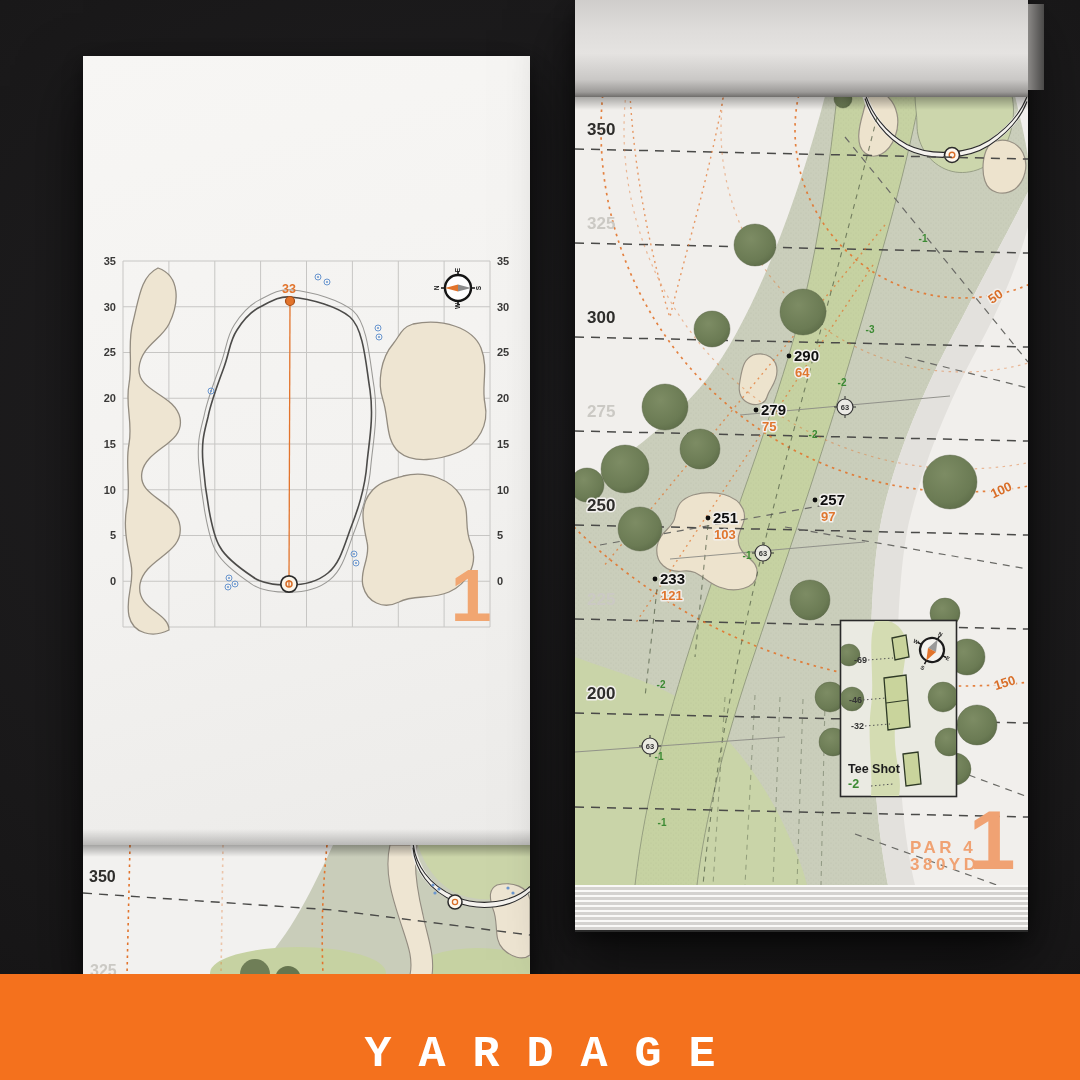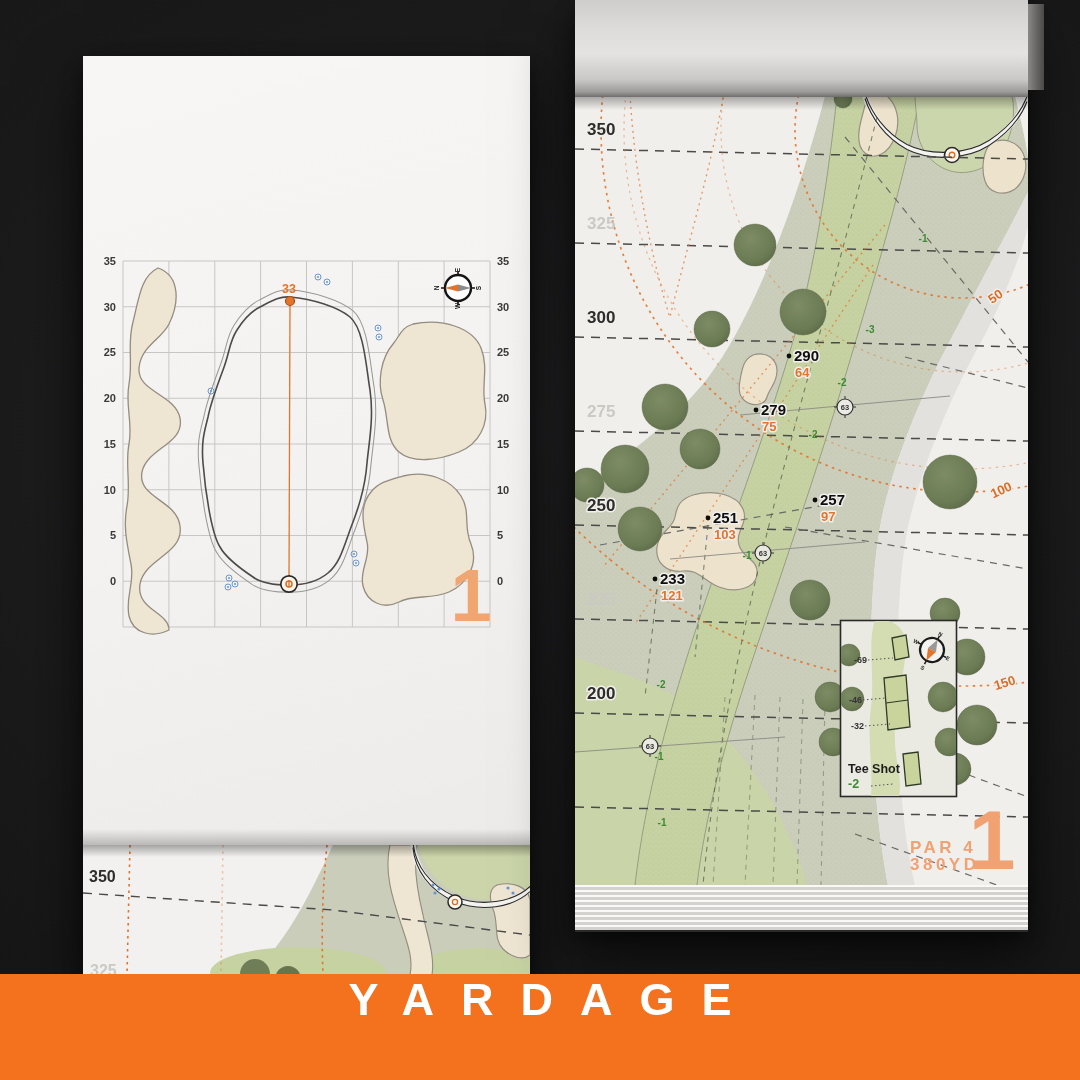--- a/index.html
+++ b/index.html
@@ -21,21 +21,21 @@
   .flip-page{position:absolute;left:0;top:0;width:453px;height:97px;
     background:linear-gradient(180deg,#cfcdcb 0%,#dedcda 30%,#e5e3e1 55%,#cac8c6 82%,#9c9a98 95%,#6f6d6b 100%);}
   .flip-tab{position:absolute;left:453px;top:4px;width:16px;height:86px;background:linear-gradient(90deg,#8a8886,#4a4948);}
   .right-map{position:absolute;left:0;top:97px;width:453px;height:788px;background:#f1efec;}
   .right-map::before{content:"";position:absolute;left:0;top:0;width:100%;height:13px;z-index:6;
     background:linear-gradient(180deg,rgba(0,0,0,.3) 0%,rgba(0,0,0,0) 100%);}
   .page-stack{position:absolute;left:0;top:885px;width:453px;height:45px;
     background:repeating-linear-gradient(180deg,#faf9f7 0 2.5px,#d4d2cf 2.5px 5px);
     border-bottom:2px solid #2a2a2a;}
   .banner{position:absolute;left:0;top:974px;width:1080px;height:106px;z-index:20;
-    display:flex;align-items:flex-start;justify-content:center;}
+    display:flex;align-items:flex-end;justify-content:center;font-family:Liberation Mono, monospace;}
   .banner-text{color:#ffffff;font-size:45px;font-weight:bold;letter-spacing:27px;padding-left:27px;}
   svg{position:absolute;left:0;top:0;display:block;}
   svg text{font-family:"Liberation Sans", sans-serif;font-weight:bold;}
   .halo{paint-order:stroke;stroke:#f1efec;stroke-width:3px;stroke-linejoin:round;}
   .lbl-dark{fill:#2e2d2b;}
   .lbl-light{fill:#cbc9c4;}
 </style>
 </head>
 <body>
 

